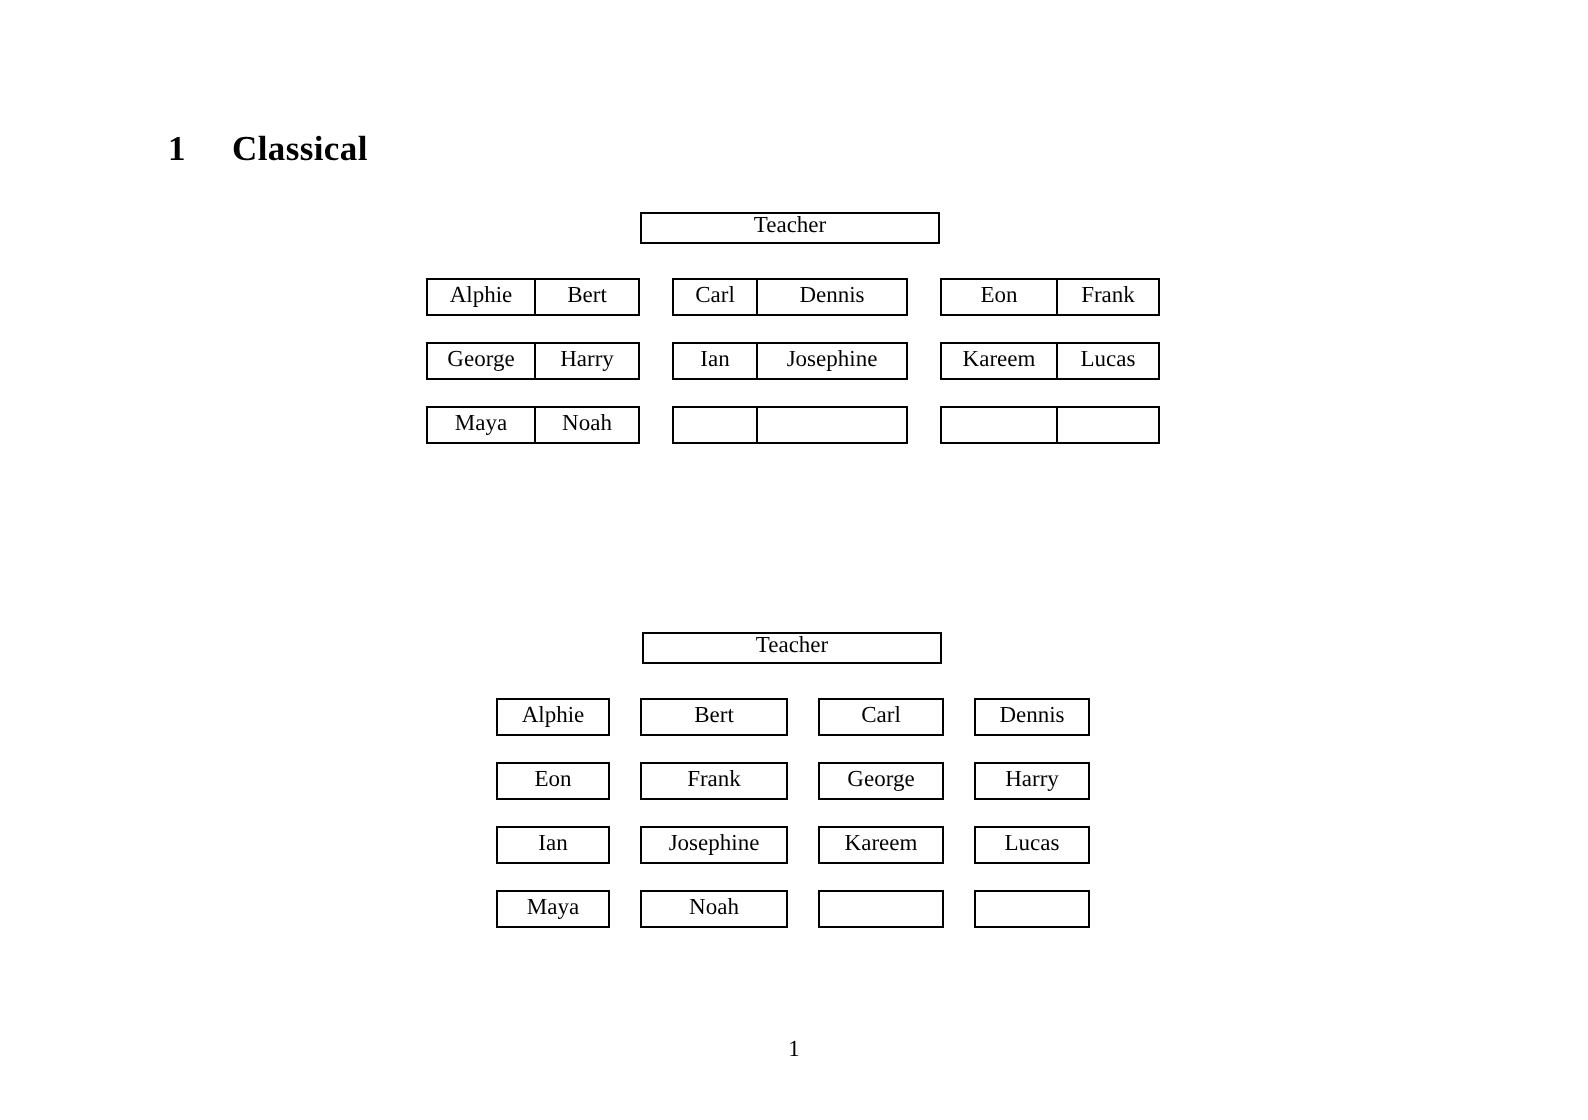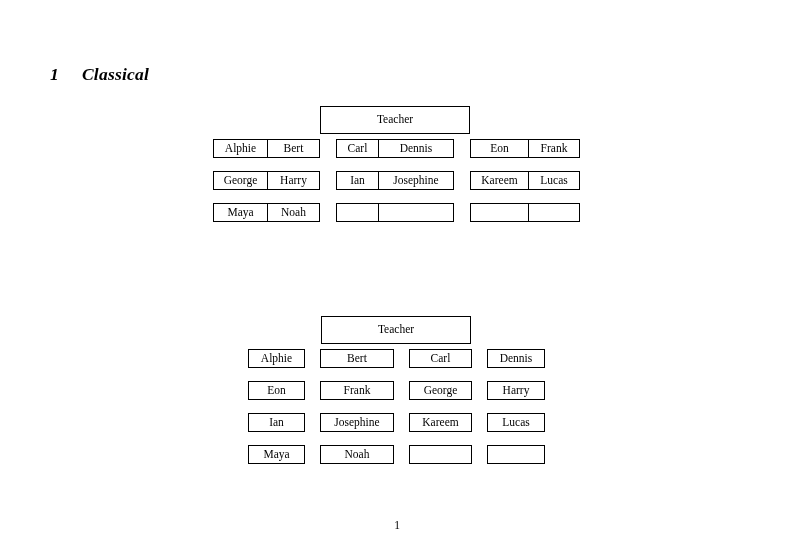--- a/index.html
+++ b/index.html
@@ -27,42 +27,42 @@
     position: absolute;
     font-size: 17.5px;
     font-weight: bold;
     letter-spacing: 0.2px;
     white-space: nowrap;
   }
   .section-heading .sec-num {
     display: inline-block;
     width: 32px;
   }
-  #sec1-heading { left: 50px; top: 64px; font-style: italic; }
+  #sec1-heading { left: 84px; top: 64px; }
   #sec2-heading { left: 66px; top: 275px; }
 
   
   .tbox {
     position: absolute;
     box-sizing: border-box;
     border: 1px solid #000000;
     background: #ffffff;
     font-size: 11.5px;
     line-height: 1;
     text-align: center;
     display: flex;
     align-items: center;
     justify-content: center;
     height: 19px;
     white-space: nowrap;
   }
 
   
   .teacher-box {
-    height: 28px;
+    height: 16px;
     font-size: 11.5px;
   }
   #sec1-teacher { left: 320px; top: 106px; width: 150px; }
   #sec2-teacher { left: 321px; top: 316px; width: 150px; }
 
   
   .pair-table {
     position: absolute;
     box-sizing: border-box;
     border: 1px solid #000000;

